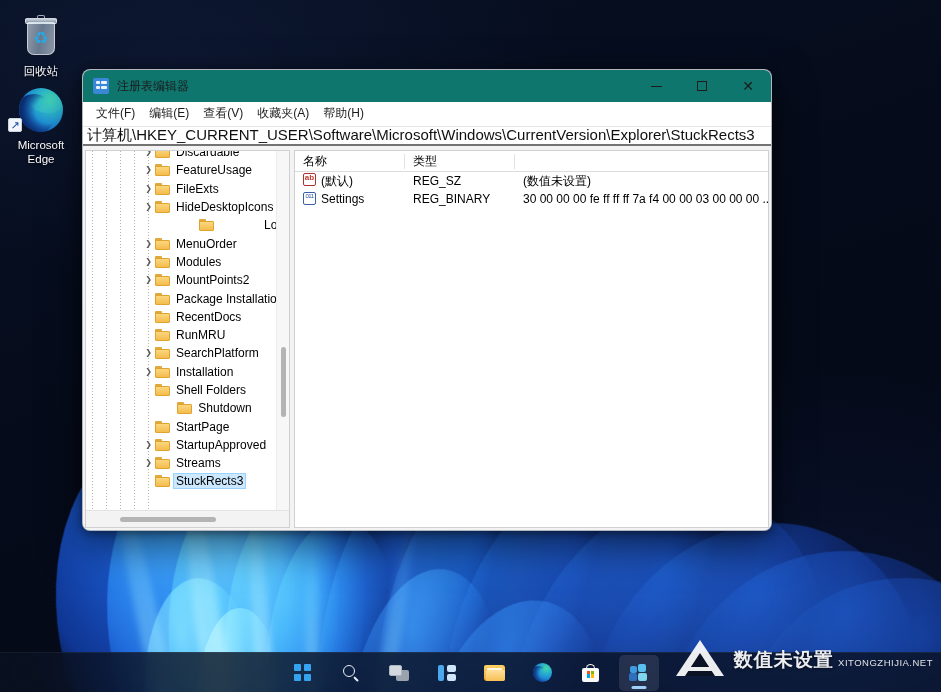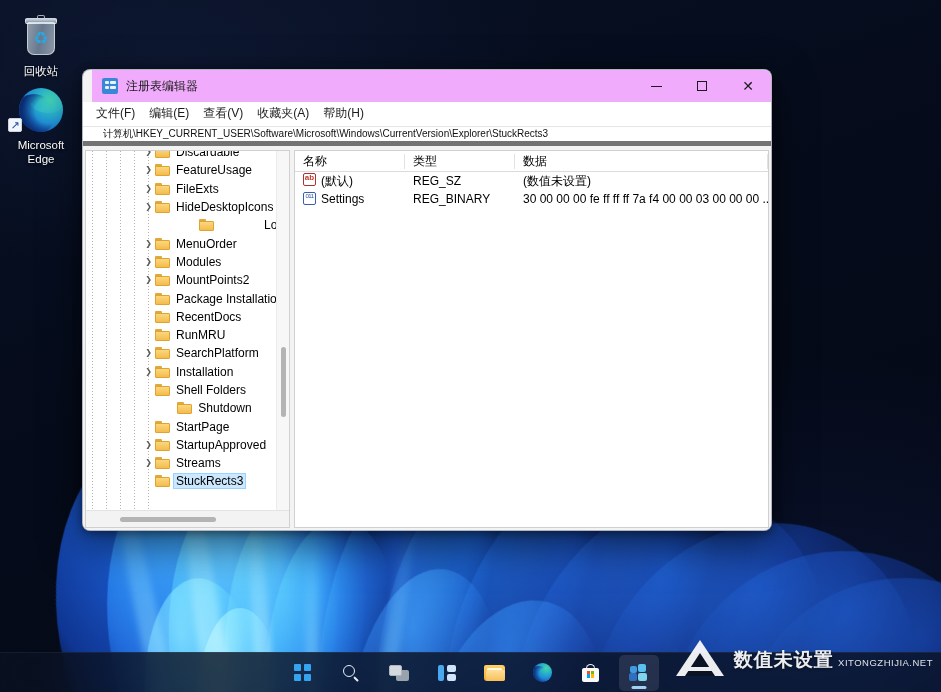--- a/index.html
+++ b/index.html
@@ -108,24 +108,23 @@
   #regwin {
     position:absolute;
     left:82px; top:69px; width:690px; height:462px;
     background:#f3f3f3;
     border-radius:8px;
     box-shadow: 0 14px 40px rgba(0,0,0,.55), 0 2px 8px rgba(0,0,0,.4);
     overflow:hidden;
     border:1px solid rgba(120,130,145,.55);
   }
   .titlebar {
-    height:32px; background:#f0abfc;
+    height:32px; background:#0f766e;
     display:flex; align-items:center;
     position:relative;
-    margin-left:9px;
   }
   .titlebar .app-ico {
     width:16px; height:16px; margin-left:10px; margin-right:8px;
     position:relative; flex:none;
   }
   .app-ico .sq {
     position:absolute; background:#2f80d6; border-radius:1px;
   }
   .title-text {
     font-size:12px; color:#1b1b1b; white-space:nowrap;
@@ -145,23 +144,23 @@
     border-bottom:1px solid #ffffff;
   }
   .menuitem {
     font-size:12px; color:#1b1b1b; padding:2px 7px; cursor:default;
     white-space:nowrap;
   }
 
   .addrbar {
     height:20px; background:#ffffff;
     border-top:1px solid #e6e6e6;
-    border-bottom:5px solid #737373;
-    display:flex; align-items:center; padding-left:20px;
-    font-size:10px; color:#101010; white-space:nowrap; overflow:hidden;
+    border-bottom:2px solid #737373;
+    display:flex; align-items:center; padding-left:4px;
+    font-size:15px; color:#101010; white-space:nowrap; overflow:hidden;
   }
 
   .panes {
     position:absolute; left:0; right:0; top:78px; bottom:0;
     display:flex;
     background:#f3f3f3;
     padding:2px 2px 2px 2px;
   }
   .pane-left {
     width:205px; flex:none; position:relative;
@@ -608,21 +607,20 @@
           <span class="hthumb" style="left:34px; width:96px;"></span>
         </div>
       </div>
 
       <div class="splitter"></div>
 
       <div class="pane-right">
         <div class="vhead">
           <span class="hc c-name">名称</span>
           <span class="hc c-type">类型</span>
-          <span class="hc c-data">数据</span>
         </div>
         <div id="values-list">
             <div class="vrow">
               <span class="vc c-name">
                 <span class="ico-sz"></span>
                 <span>(默认)</span>
               </span>
               <span class="vc c-type">REG_SZ</span>
               <span class="vc c-data">(数值未设置)</span>
             </div>

